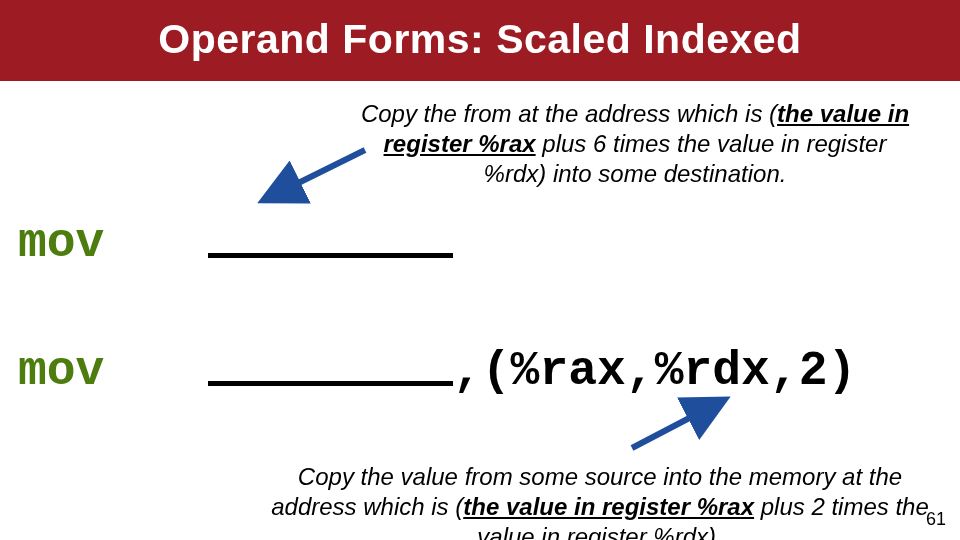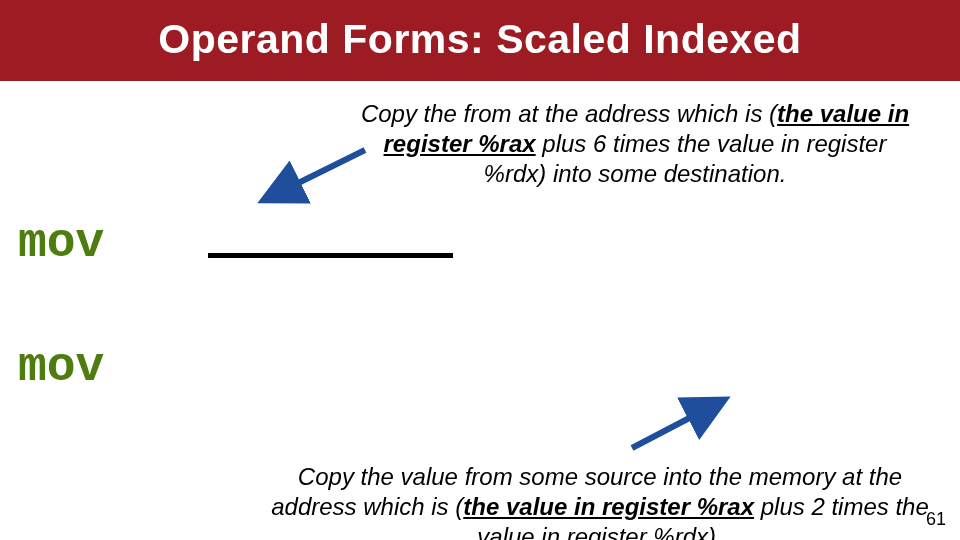--- a/index.html
+++ b/index.html
@@ -111,20 +111,23 @@
 
 <div class="row row1">
   <span class="mnemonic">mov</span>
   <span class="operand-line">
     <span class="blank"></span>
   </span>
 </div>
 
 <div class="row row2">
   <span class="mnemonic">mov</span>
+  <span class="operand-line">
+    <span class="blank"></span><span>,</span><span>(%rax,%rdx,2)</span>
+  </span>
 </div>
 
 <div class="arrow arrow-bottom">
   <svg viewBox="0 0 110 54">
     <defs>
       <marker id="ah2" markerWidth="8" markerHeight="8" refX="6" refY="4" orient="auto">
         <polygon points="0,0 8,4 0,8" fill="#1e4e9c"></polygon>
       </marker>
     </defs>
     <line x1="12" y1="50" x2="100" y2="4" stroke="#1e4e9c" stroke-width="6" marker-end="url(#ah2)"></line>

